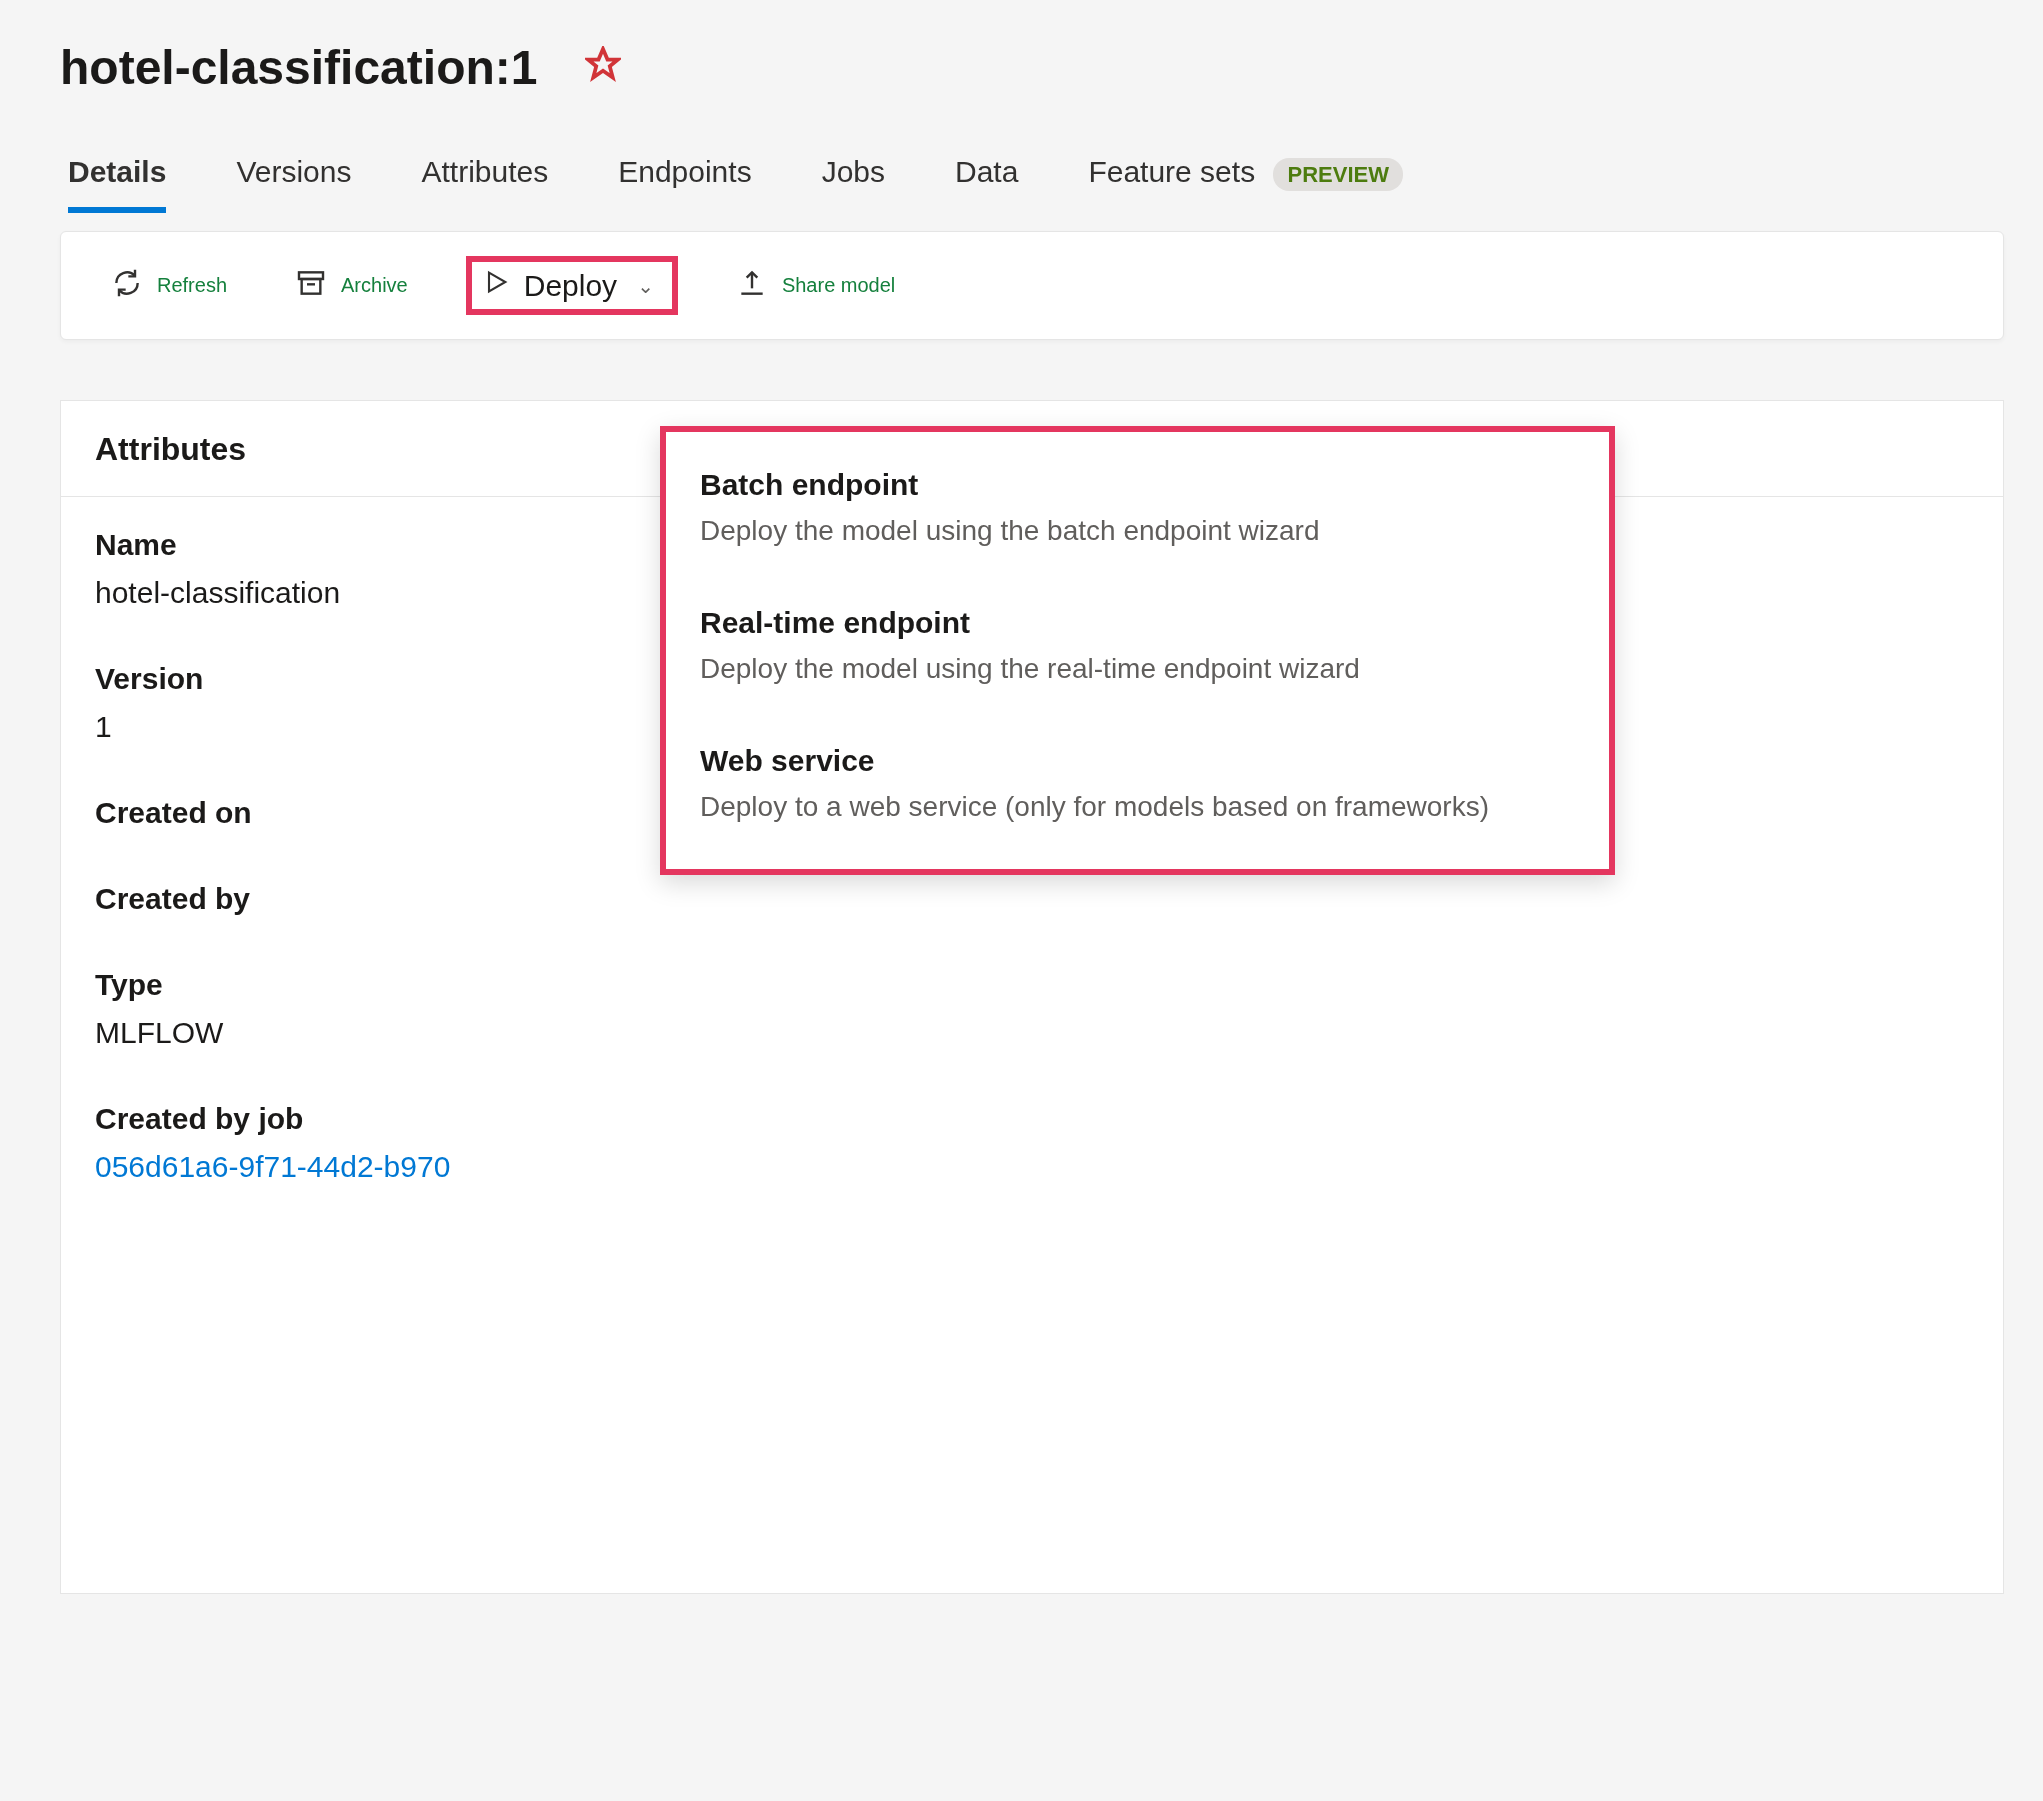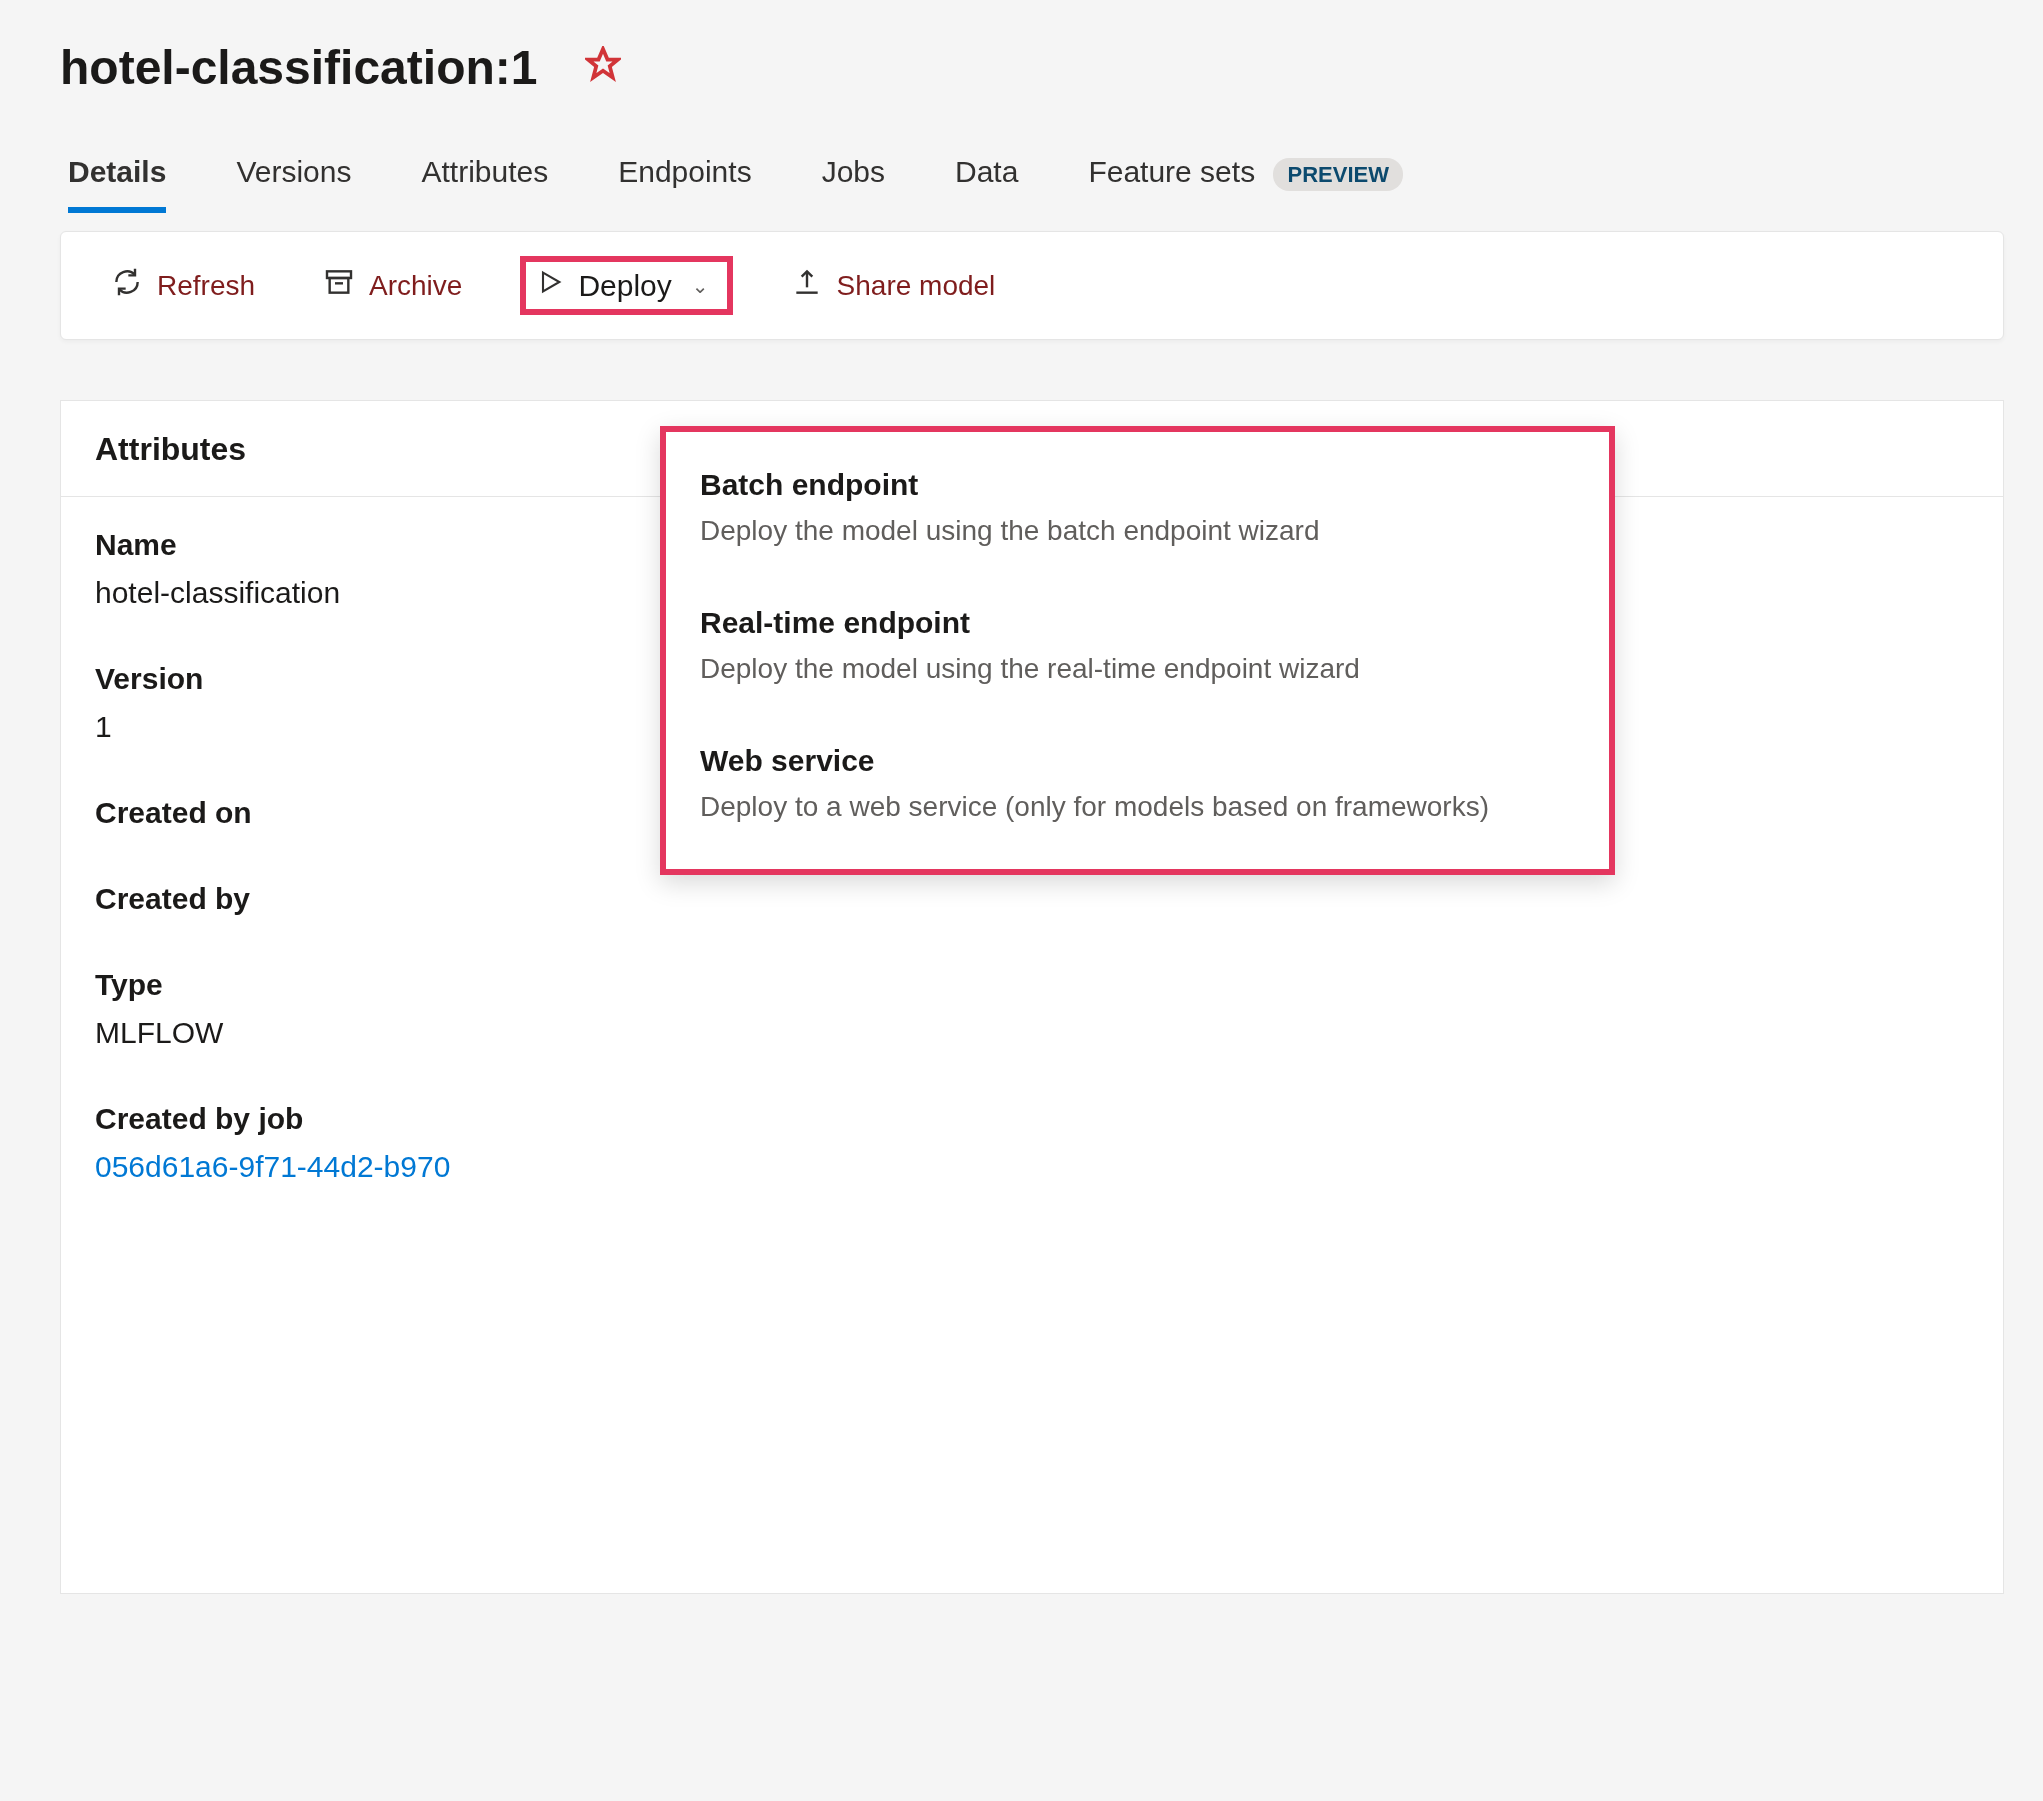--- a/index.html
+++ b/index.html
@@ -50,42 +50,42 @@
     border-bottom: 6px solid transparent;
   }
   .tab.active {
     font-weight: 700;
     border-bottom-color: #0078d4;
   }
   .tab.preview .badge {
     font-size: 22px;
     font-weight: 600;
     background: #e1dfdd;
-    color: #0c4a6e;
+    color: #4d7c0f;
     padding: 4px 14px;
     border-radius: 16px;
     margin-left: 10px;
   }
   .toolbar {
     background: #fff;
     border: 1px solid #e5e5e5;
     box-shadow: 0 2px 4px rgba(0,0,0,0.04);
     border-radius: 6px;
     padding: 24px 40px;
     display: flex;
     align-items: center;
     gap: 48px;
     margin-top: 18px;
   }
   .tool-btn {
     display: flex;
     align-items: center;
     gap: 14px;
-    font-size: 28px;
-    color: #7f1d1d;
+    font-size: 20px;
+    color: #15803d;
     cursor: pointer;
     background: none;
     border: none;
     padding: 6px 10px;
   }
   .tool-btn svg { width: 32px; height: 32px; stroke: #323130; fill: none; stroke-width: 1.8; }
   .deploy-wrap {
     border: 6px solid #e4365f;
     padding: 6px 18px 6px 10px;
     display: flex;

